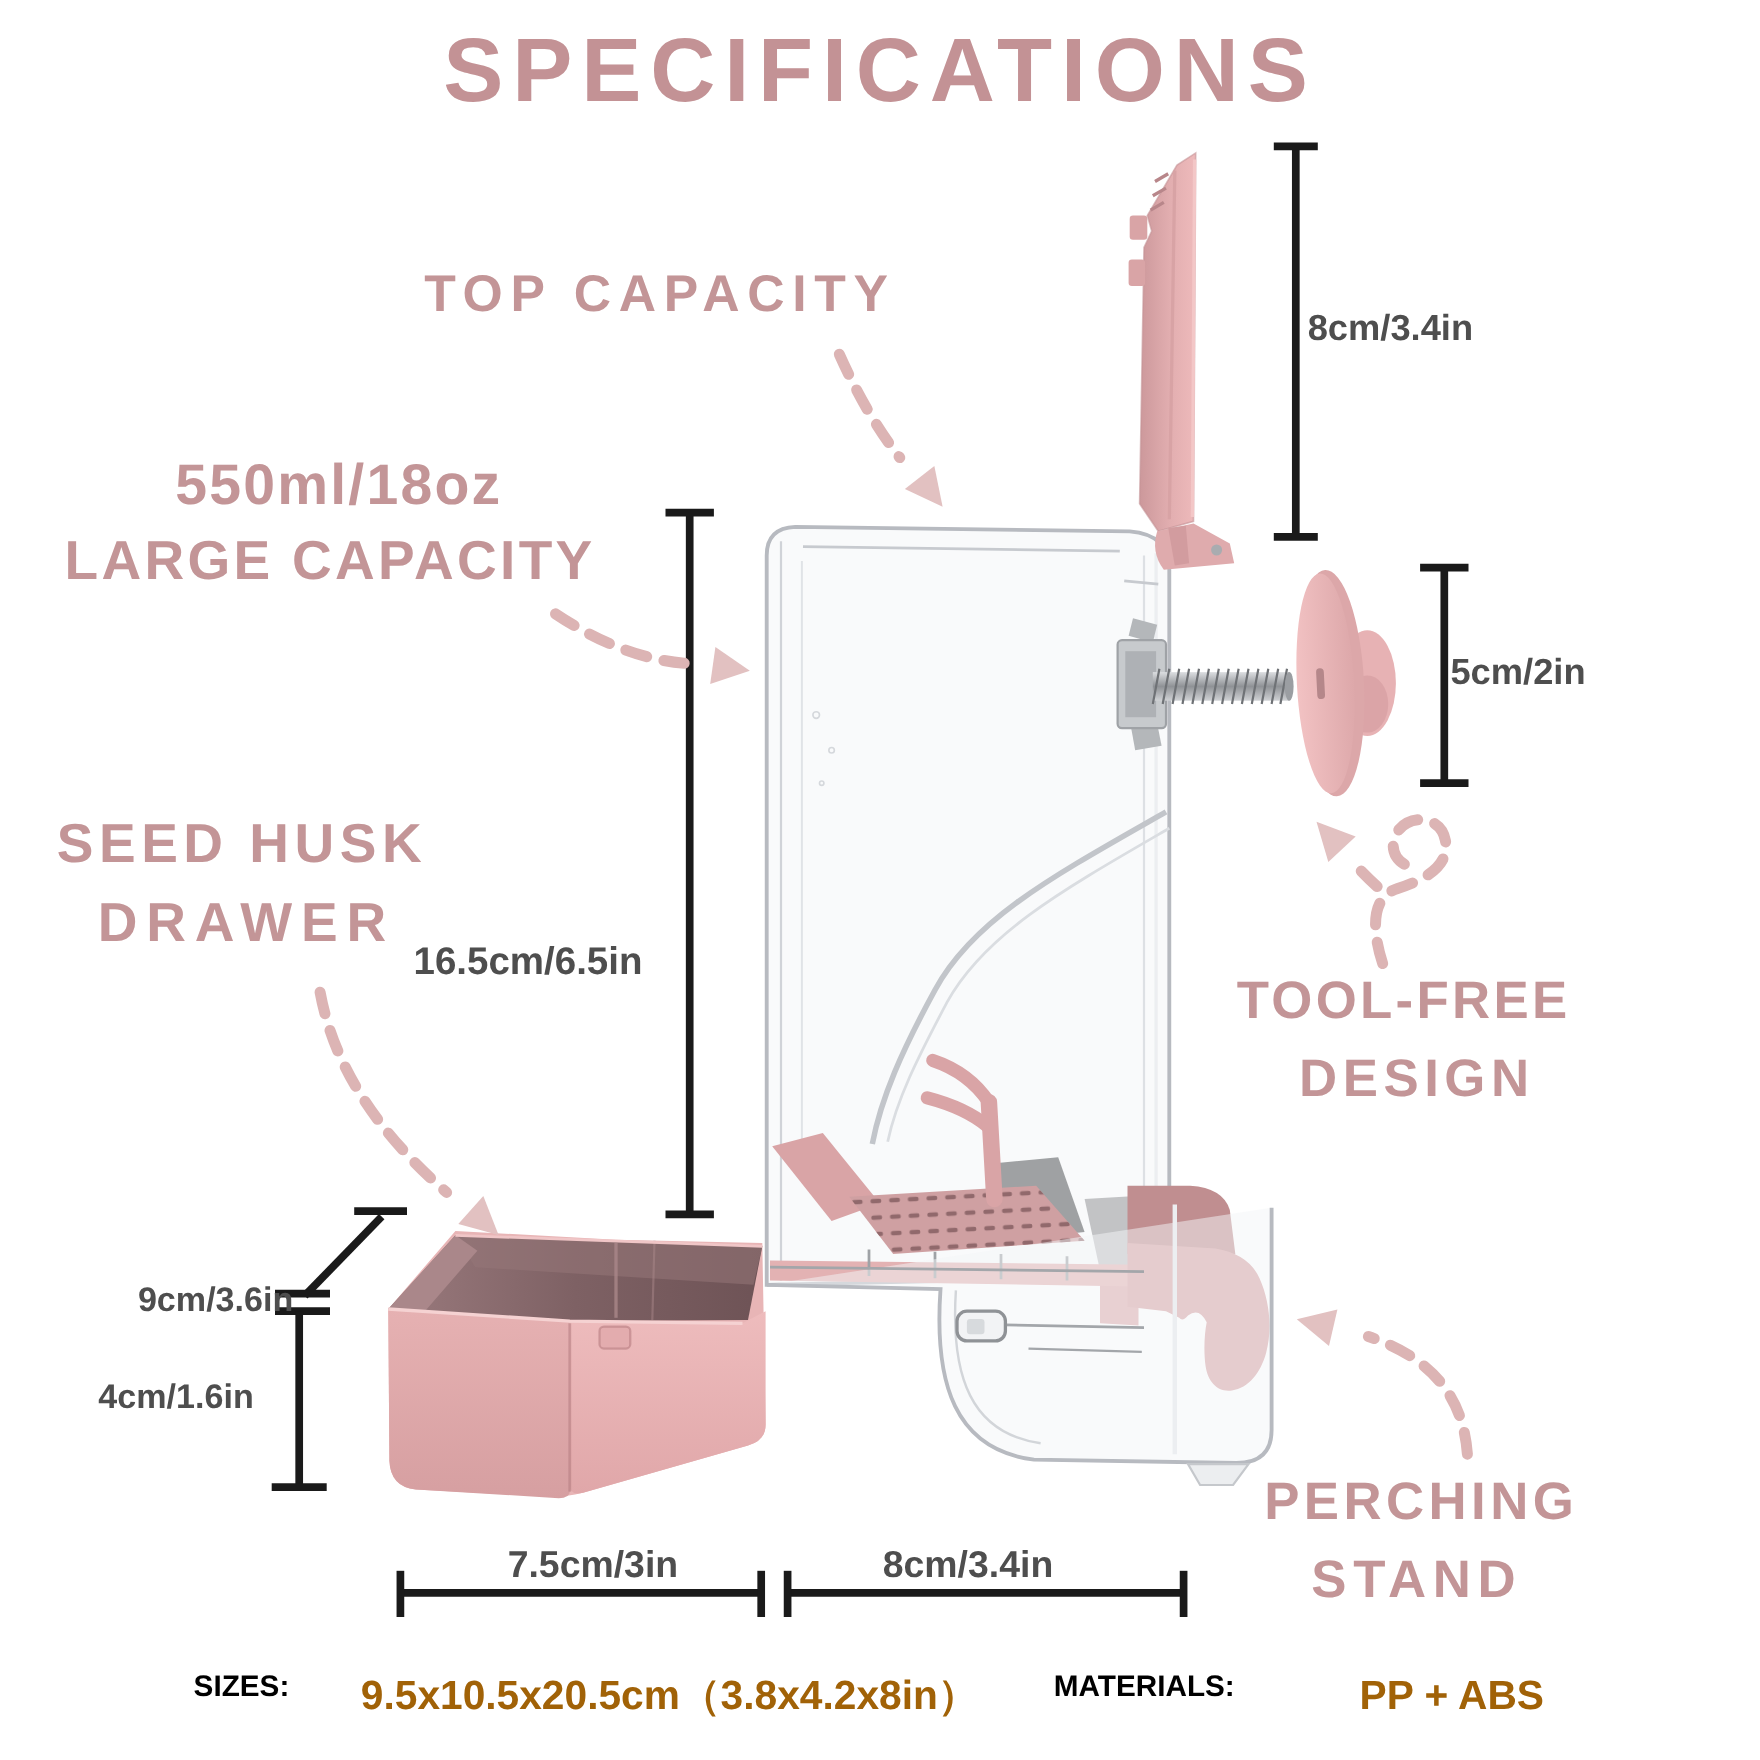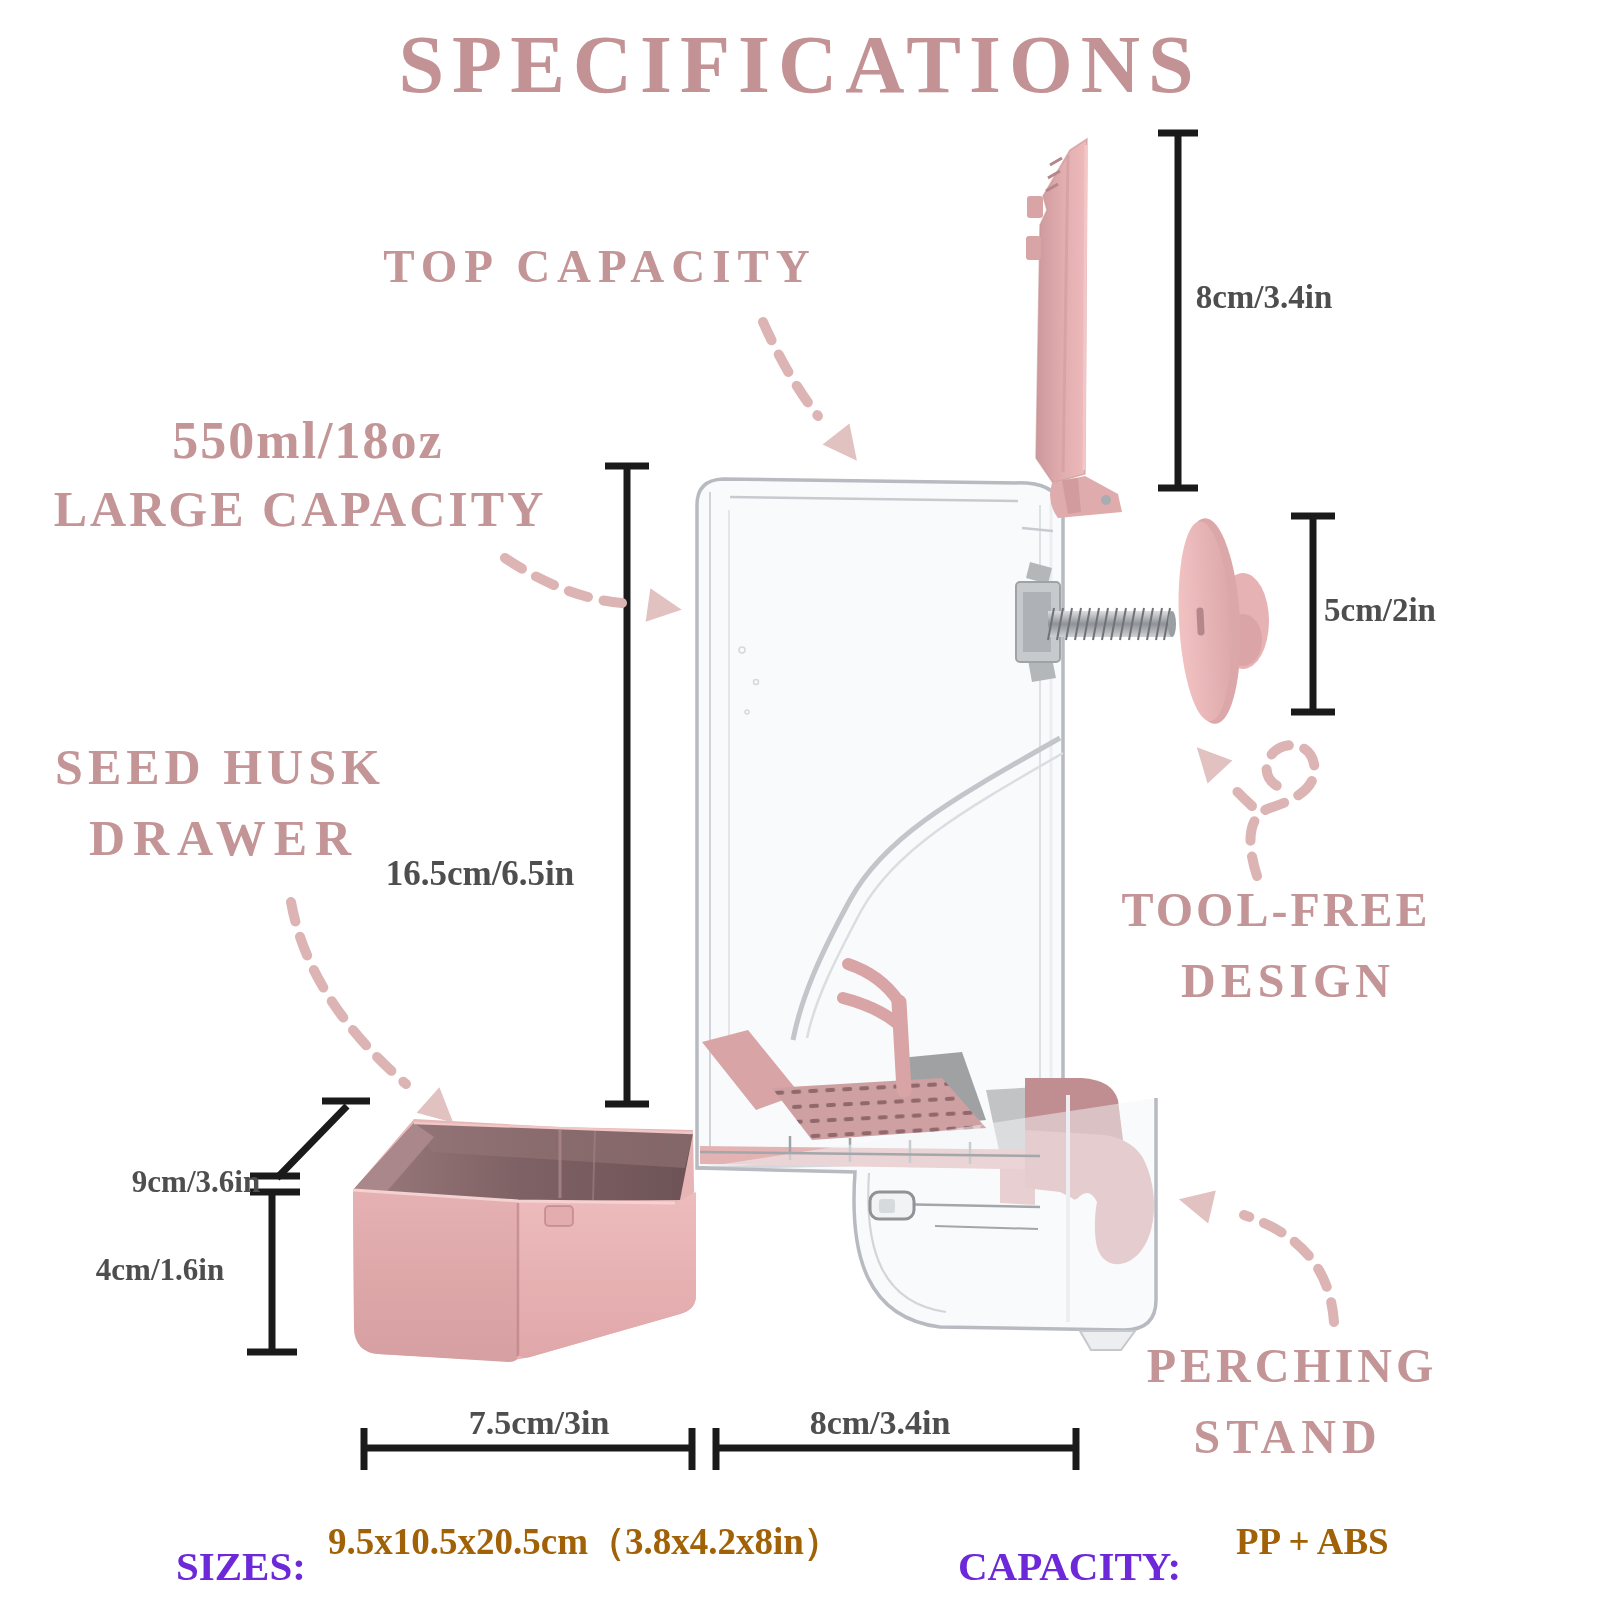--- a/index.html
+++ b/index.html
@@ -1,33 +1,33 @@
 <!DOCTYPE html>
 <html><head>
 <meta charset="utf-8">
 <style>
   html,body{margin:0;padding:0;background:#ffffff;}
   .canvas{
     position:relative;width:1484px;height:1600px;background:#ffffff;overflow:hidden;
-    font-family:Liberation Serif, serif;
+    font-family:Liberation Sans, sans-serif;
   }
   .canvas svg{position:absolute;left:0;top:0;}
   .page-title{
     position:absolute;left:800px;top:18px;transform:translateX(-50%);
     font-size:82px;font-weight:900;letter-spacing:8px;color:#c39295;white-space:nowrap;
   }
   .ann{
     position:absolute;transform:translateX(-50%);color:#c39597;font-weight:800;
     white-space:nowrap;line-height:1;
   }
   .dim{
     position:absolute;transform:translateX(-50%);color:#4e4e4e;font-weight:700;
     white-space:nowrap;line-height:1;text-align:center;
   }
-  .foot-label{position:absolute;font-size:41px;font-weight:800;color:#6d28d9;white-space:nowrap;line-height:1;margin-top:26px;}
+  .foot-label{position:absolute;font-size:27px;font-weight:800;color:#000000;white-space:nowrap;line-height:1;}
   .foot-value{position:absolute;font-size:37px;font-weight:700;color:#a16207;white-space:nowrap;line-height:1;}
 </style>
 </head>
 <body>
 
 <div class="canvas">
 
   <svg width="1600" height="1600" viewBox="0 0 1600 1600">
     <defs>
       <linearGradient id="lidGrad" x1="0" y1="0" x2="1" y2="0">
@@ -248,16 +248,16 @@
   <div class="dim" style="left:1264px;top:281px;font-size:33px;">8cm/3.4in</div>
   <div class="dim" style="left:1380px;top:594px;font-size:33px;">5cm/2in</div>
   <div class="dim" style="left:480px;top:810px;font-size:35px;margin-top:46px;">16.5cm/6.5in</div>
   <div class="dim" style="left:196px;top:1166px;font-size:31px;">9cm/3.6in</div>
   <div class="dim" style="left:160px;top:1254px;font-size:31px;">4cm/1.6in</div>
   <div class="dim" style="left:500px;top:1406px;font-size:34px;margin-left:39px;">7.5cm/3in</div>
   <div class="dim" style="left:880px;top:1406px;font-size:34px;">8cm/3.4in</div>
 
   <div class="foot-label" style="left:176px;top:1520px;">SIZES:</div>
   <div class="foot-value" style="left:328px;top:1523px;">9.5x10.5x20.5cm（3.8x4.2x8in）</div>
-  <div class="foot-label" style="left:958px;top:1520px;">CAPACITY:</div>
+  <div class="foot-label" style="left:958px;top:1520px;">MATERIALS:</div>
   <div class="foot-value" style="left:1236px;top:1523px;">PP + ABS</div>
 
 </div>
 
 </body></html>

